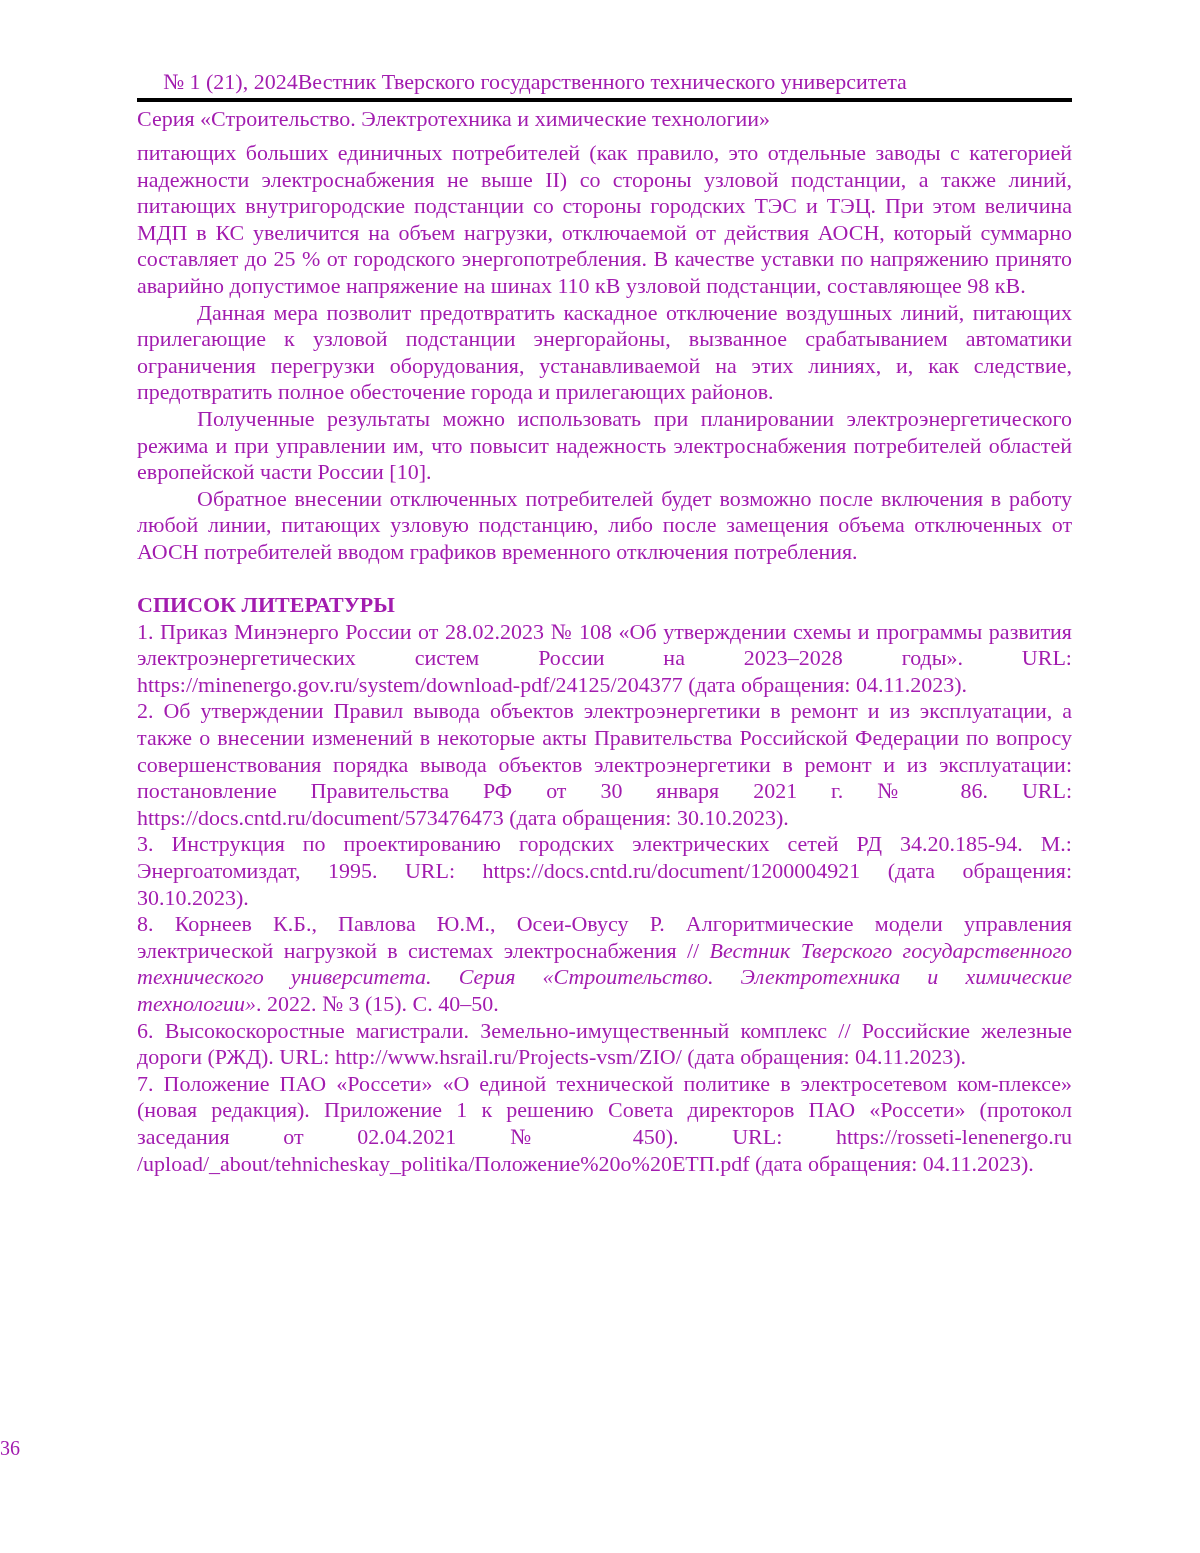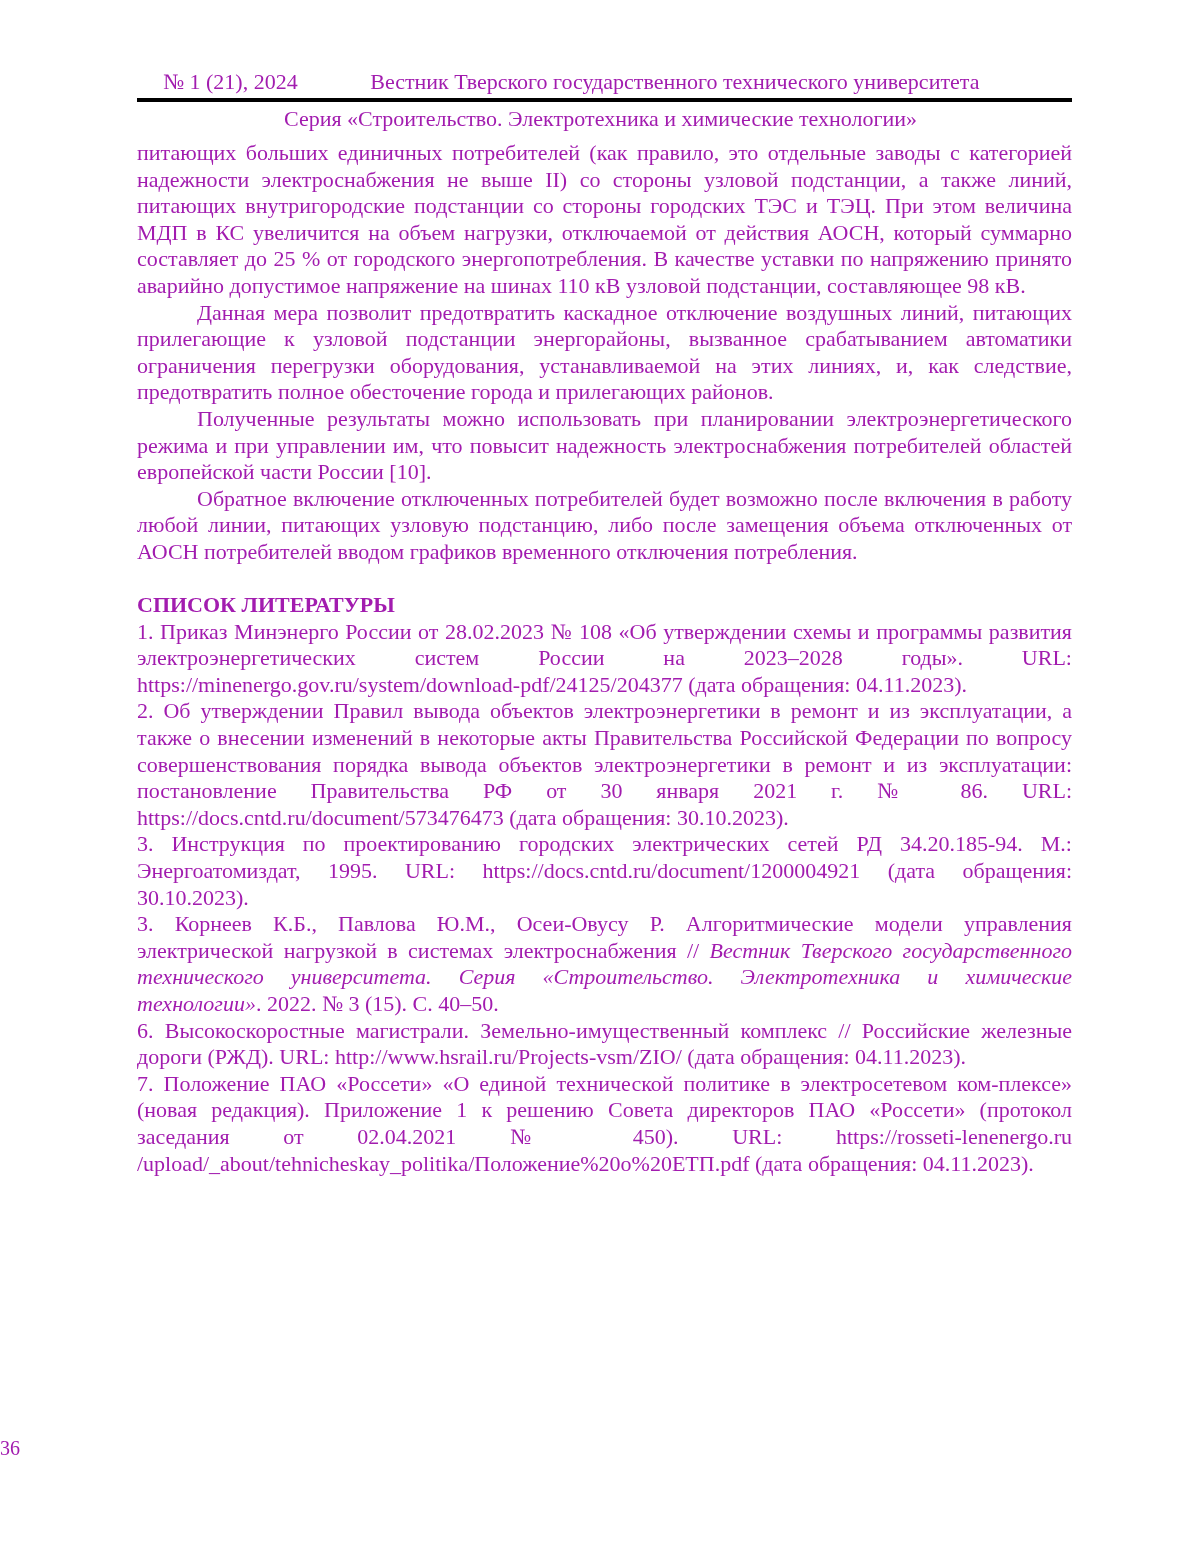--- a/index.html
+++ b/index.html
@@ -20,23 +20,23 @@
     width: 935px;
     font-size: 22px;
     line-height: 26px;
   }
   .header-row1 {
     display: flex;
     align-items: baseline;
     padding-bottom: 3px;
   }
   .issue { padding-left: 26px; white-space: nowrap; }
-  .jtitle { flex: 1; text-align: center; padding-right: 20px; white-space: nowrap; }
+  .jtitle { flex: 1; text-align: left; padding-right: 20px; white-space: nowrap; }
   .rule { height: 4px; background: #000000; width: 100%; }
-  .header-row2 { margin-top: 4px; text-align: center; padding-right: 8px; white-space: nowrap; }
+  .header-row2 { margin-top: 4px; text-align: left; padding-right: 8px; white-space: nowrap; }
 
   .content {
     position: absolute;
     top: 140px;
     left: 137px;
     width: 935px;
     font-size: 22px;
     line-height: 26.6px;
     text-align: justify;
     overflow-wrap: break-word;
@@ -72,27 +72,27 @@
       <span class="jtitle">Вестник Тверского государственного технического университета</span>
     </div>
     <div class="rule"></div>
     <div class="header-row2">Серия «Строительство. Электротехника и химические технологии»</div>
   </div>
 
   <div class="content">
     <p class="para">питающих больших единичных потребителей (как правило, это отдельные заводы с категорией надежности электроснабжения не выше II) со стороны узловой подстанции, а также линий, питающих внутригородские подстанции со стороны городских ТЭС и ТЭЦ. При этом величина МДП в КС увеличится на объем нагрузки, отключаемой от действия АОСН, который суммарно составляет до 25 % от городского энергопотребления. В качестве уставки по напряжению принято аварийно допустимое напряжение на шинах 110 кВ узловой подстанции, составляющее 98 кВ.</p>
     <p class="para indent">Данная мера позволит предотвратить каскадное отключение воздушных линий, питающих прилегающие к узловой подстанции энергорайоны, вызванное срабатыванием автоматики ограничения перегрузки оборудования, устанавливаемой на этих линиях, и, как следствие, предотвратить полное обесточение города и прилегающих районов.</p>
     <p class="para indent">Полученные результаты можно использовать при планировании электроэнергетического режима и при управлении им, что повысит надежность электроснабжения потребителей областей европейской части России [10].</p>
-    <p class="para indent">Обратное включение отключенных потребителей будет возможно после включения в работу любой линии, питающих узловую подстанцию, либо после замещения объема отключенных от АОСН потребителей вводом графиков временного отключения потребления.</p>
+    <p class="para indent">Обратное внесении отключенных потребителей будет возможно после включения в работу любой линии, питающих узловую подстанцию, либо после замещения объема отключенных от АОСН потребителей вводом графиков временного отключения потребления.</p>
 
     <h2 class="ref-heading">СПИСОК ЛИТЕРАТУРЫ</h2>
 
     <p class="ref"><span>1. Приказ Минэнерго России от 28.02.2023 № 108 «Об утверждении схемы и программы развития электроэнергетических систем России на 2023–2028 годы». URL: https://minenergo.gov.ru/system/download-pdf/24125/204377 (дата обращения: 04.11.2023).</span></p>
     <p class="ref"><span>2. Об утверждении Правил вывода объектов электроэнергетики в ремонт и из эксплуатации, а также о внесении изменений в некоторые акты Правительства Российской Федерации по вопросу совершенствования порядка вывода объектов электроэнергетики в ремонт и из эксплуатации: постановление Правительства РФ от 30 января 2021 г. № 86. URL: https://docs.cntd.ru/document/573476473 (дата обращения: 30.10.2023).</span></p>
     <p class="ref"><span>3. Инструкция по проектированию городских электрических сетей РД 34.20.185-94. М.: Энергоатомиздат, 1995. URL: https://docs.cntd.ru/document/1200004921 (дата обращения: 30.10.2023).</span></p>
-    <p class="ref"><span>3. Корнеев К.Б., Павлова Ю.М., Осеи-Овусу Р. Алгоритмические модели управления электрической нагрузкой в системах электроснабжения // </span><span class="italic">Вестник Тверского государственного технического университета. Серия «Строительство. Электротехника и химические технологии»</span><span>. 2022. № 3 (15). С. 40–50.</span></p>
+    <p class="ref"><span>8. Корнеев К.Б., Павлова Ю.М., Осеи-Овусу Р. Алгоритмические модели управления электрической нагрузкой в системах электроснабжения // </span><span class="italic">Вестник Тверского государственного технического университета. Серия «Строительство. Электротехника и химические технологии»</span><span>. 2022. № 3 (15). С. 40–50.</span></p>
     <p class="ref"><span>6. Высокоскоростные магистрали. Земельно-имущественный комплекс // Российские железные дороги (РЖД). URL: http://www.hsrail.ru/Projects-vsm/ZIO/ (дата обращения: 04.11.2023).</span></p>
     <p class="ref"><span>7. Положение ПАО «Россети» «О единой технической политике в электросетевом ком-плексе» (новая редакция). Приложение 1 к решению Совета директоров ПАО «Россети» (протокол заседания от 02.04.2021 № 450). URL: https://rosseti-lenenergo.ru /upload/_about/tehnicheskay_politika/Положение%20о%20ЕТП.pdf (дата обращения: 04.11.2023).</span></p>
   </div>
 
   <div class="page-number">36</div>
 
 </div>
 
 </body></html>

